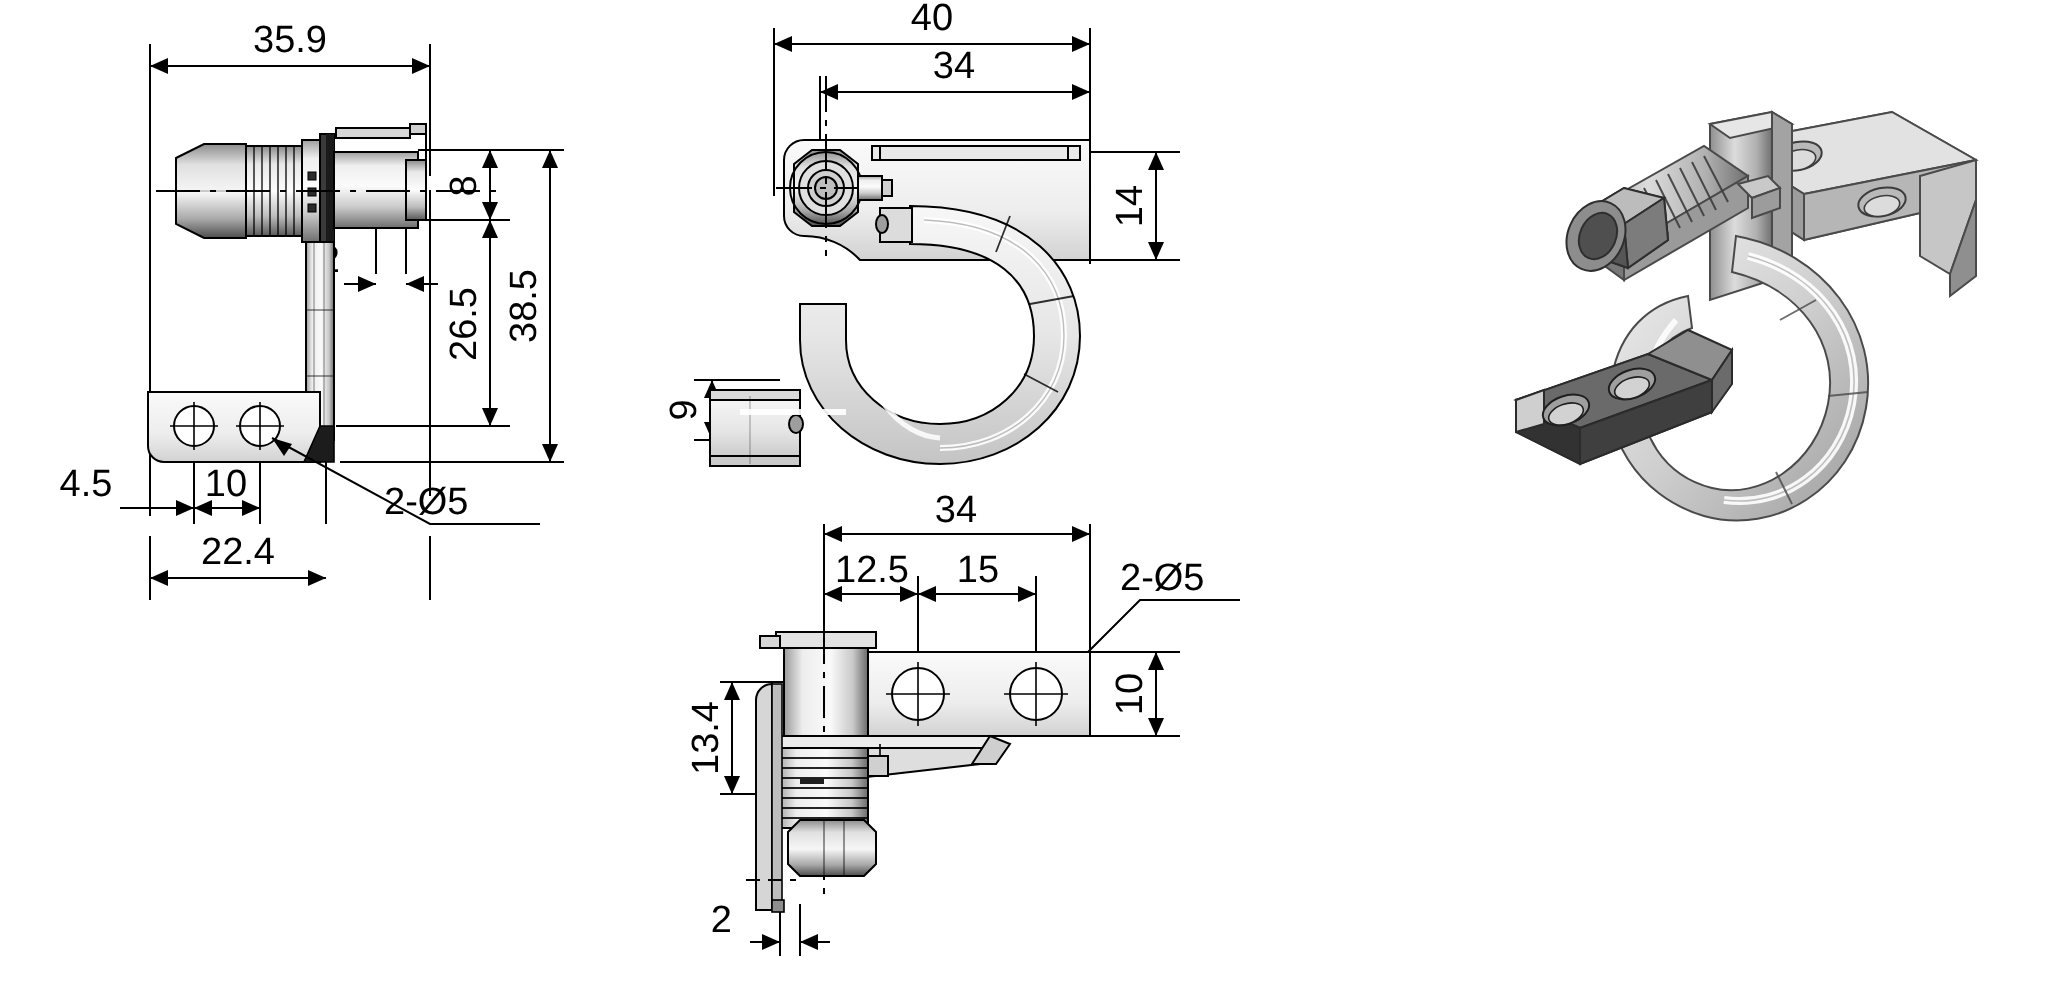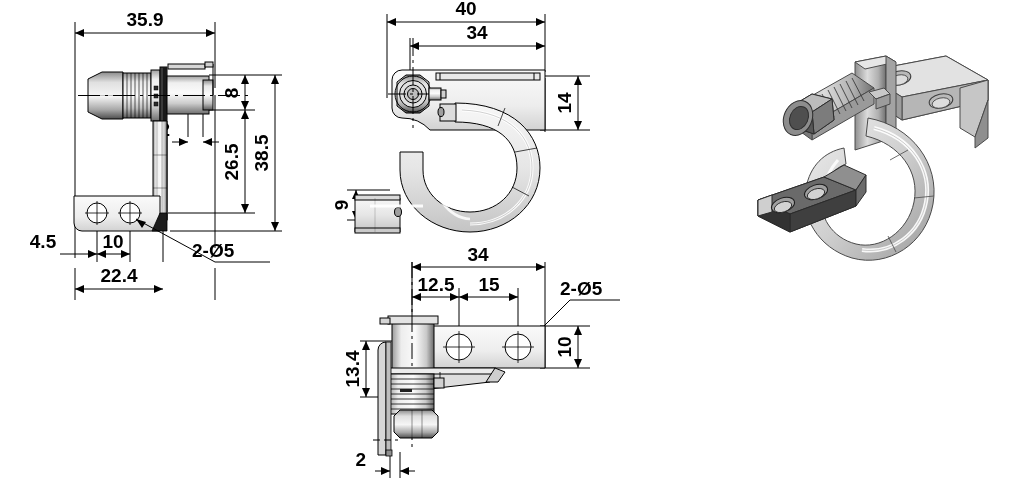--- a/index.html
+++ b/index.html
@@ -1,18 +1,18 @@
 <!DOCTYPE html>
 <html><head>
 <meta charset="utf-8">
 <style>
   html,body{margin:0;padding:0;background:#ffffff;}
   body{width:1024px;height:502px;position:relative;overflow:hidden;
        font-family:"Liberation Sans",sans-serif;color:#000;}
-  #sheet{position:absolute;left:0;top:0;width:867px;height:502px;font-weight:bold;}
+  #sheet{position:absolute;left:0;top:0;width:867px;height:502px;}
   svg{display:block;}
   .dimtext{font-family:"Liberation Sans",sans-serif;font-size:19px;fill:#000;}
 </style>
 </head>
 <body>
 
 <div id="sheet">
 <svg width="1024" height="502" viewBox="0 0 1024 502">
   <defs>
     <marker id="ar" markerWidth="10" markerHeight="8" refX="9" refY="4" orient="auto" markerUnits="userSpaceOnUse">

